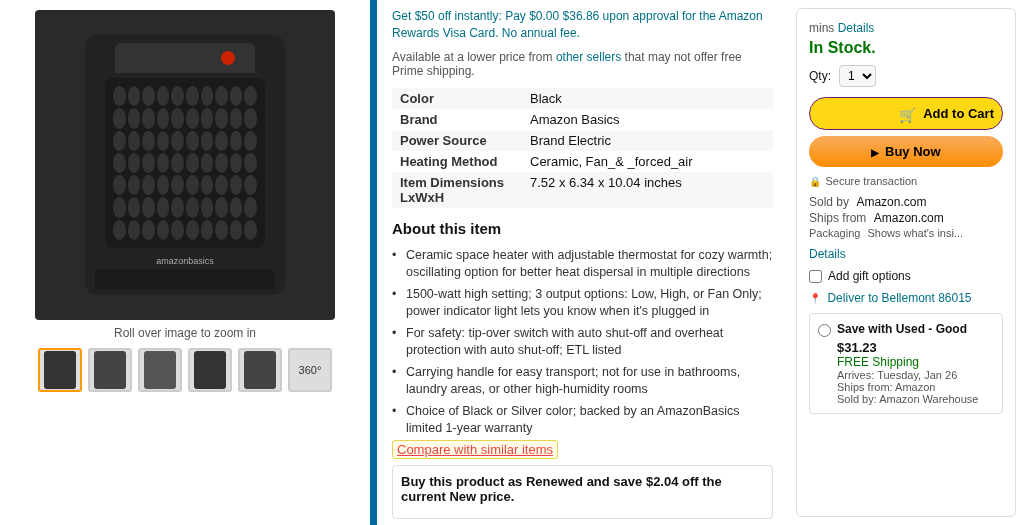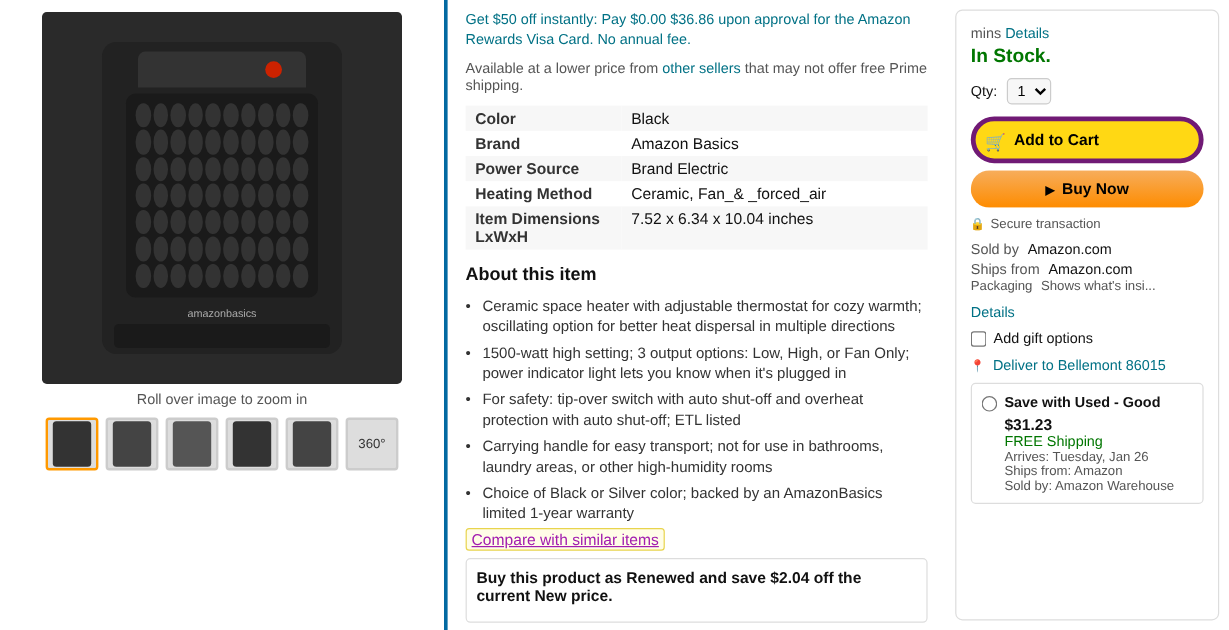--- a/index.html
+++ b/index.html
@@ -16,52 +16,52 @@
     .heater-grill { width: 160px; height: 170px; background: #1a1a1a; border-radius: 8px; margin-top: 5px; display: grid; grid-template-columns: repeat(10, 1fr); gap: 2px; padding: 8px; }
     .grill-hole { background: #333; border-radius: 50%; }
     .heater-brand { color: #aaa; font-size: 9px; margin-top: 8px; }
     .heater-base { width: 180px; height: 20px; background: #1a1a1a; border-radius: 4px; margin-top: 4px; }
     .zoom-text { font-size: 12px; color: #555; margin-top: 6px; }
     .thumbnails { display: flex; gap: 6px; margin-top: 8px; }
     .thumb { width: 44px; height: 44px; border: 2px solid #f90; border-radius: 3px; background: #ddd; display: flex; align-items: center; justify-content: center; font-size: 10px; color: #555; cursor: pointer; }
     .thumb.inactive { border-color: #ccc; }
     
     
-    .middle-panel { flex: 1; padding: 8px 15px; overflow: hidden; border-left: 3px solid #0369a1; }
+    .middle-panel { flex: 1; padding: 8px 15px; overflow: hidden; border-left: 7px solid #0369a1; }
     .promo-text { color: #007185; font-size: 12px; margin-bottom: 8px; line-height: 1.4; }
     .promo-text a { color: #007185; }
     .availability-lower { font-size: 12px; color: #555; margin-bottom: 10px; }
     .availability-lower a { color: #007185; }
     
     .specs-table { width: 100%; margin-bottom: 12px; border-collapse: collapse; }
     .specs-table tr td { padding: 3px 8px; font-size: 13px; vertical-align: top; }
     .specs-table tr td:first-child { font-weight: bold; color: #333; width: 130px; }
     .specs-table tr:nth-child(odd) { background: #f7f7f7; }
     
     .section-title { font-size: 15px; font-weight: bold; margin-bottom: 8px; }
     .bullet-list { list-style: none; padding: 0; margin-bottom: 0; }
     .bullet-list li { font-size: 12.5px; color: #333; padding: 2px 0 2px 14px; position: relative; line-height: 1.4; }
     .bullet-list li::before { content: "•"; position: absolute; left: 0; }
     
-    .compare-link { color: #a21caf; font-size: 13px; text-decoration: underline; cursor: pointer; background: #fffde7; border: 1px solid #e8d44d; border-radius: 3px; padding: 1px 4px; display: inline-block; margin-bottom: 6px; }
+    .compare-link { color: #ef4444; font-size: 13px; text-decoration: underline; cursor: pointer; background: #fffde7; border: 1px solid #e8d44d; border-radius: 3px; padding: 1px 4px; display: inline-block; margin-bottom: 6px; }
     .new-used { font-size: 13px; color: #555; margin-bottom: 10px; }
     .new-used a { color: #007185; }
     
     .renewed-box { border: 1px solid #ddd; padding: 8px; border-radius: 4px; margin-bottom: 8px; }
     .renewed-title { font-size: 13px; font-weight: bold; margin-bottom: 6px; }
     
     
     .right-panel { width: 220px; flex-shrink: 0; border: 1px solid #ddd; border-radius: 6px; margin: 8px; padding: 12px; height: calc(100% - 16px); overflow: hidden; }
     .delivery-info { font-size: 12px; color: #555; margin-bottom: 4px; }
     .in-stock { font-size: 16px; font-weight: bold; color: #007600; margin-bottom: 8px; }
     .qty-row { display: flex; align-items: center; gap: 8px; margin-bottom: 10px; }
     .qty-label { font-size: 12px; }
     .qty-select { font-size: 12px; border: 1px solid #ccc; border-radius: 4px; padding: 2px 4px; background: #f7f7f7; cursor: pointer; }
     
-    .btn-cart { width: 100%; padding: 8px; background: #ffd814; border: 4px solid #701a75; border-radius: 20px; font-size: 13px; font-weight: bold; cursor: pointer; margin-bottom: 6px; display: flex; align-items: center; justify-content: flex-start; gap: 6px; }
+    .btn-cart { width: 100%; padding: 8px; background: #ffd814; border: 1px solid #701a75; border-radius: 20px; font-size: 13px; font-weight: bold; cursor: pointer; margin-bottom: 6px; display: flex; align-items: center; justify-content: flex-end; gap: 6px; }
     .btn-buy { width: 100%; padding: 8px; background: #fe8c00 linear-gradient(to bottom, #f7ad5b, #fe8c00); border: none; border-radius: 20px; font-size: 13px; font-weight: bold; cursor: pointer; margin-bottom: 8px; display: flex; align-items: center; justify-content: center; gap: 6px; }
     .secure-text { font-size: 11px; color: #555; display: flex; align-items: center; gap: 4px; margin-bottom: 8px; }
     
     .ships-from { font-size: 12px; margin-bottom: 2px; }
     .ships-from span:first-child { color: #555; }
     .ships-from span:last-child { color: #111; }
     .packaging-row { font-size: 11px; color: #555; margin-bottom: 8px; }
     .details-link { font-size: 12px; color: #007185; cursor: pointer; margin-bottom: 8px; display: block; }
     
     .prime-box { border: 1px solid #ddd; border-radius: 4px; padding: 8px; margin-bottom: 8px; font-size: 11px; }

